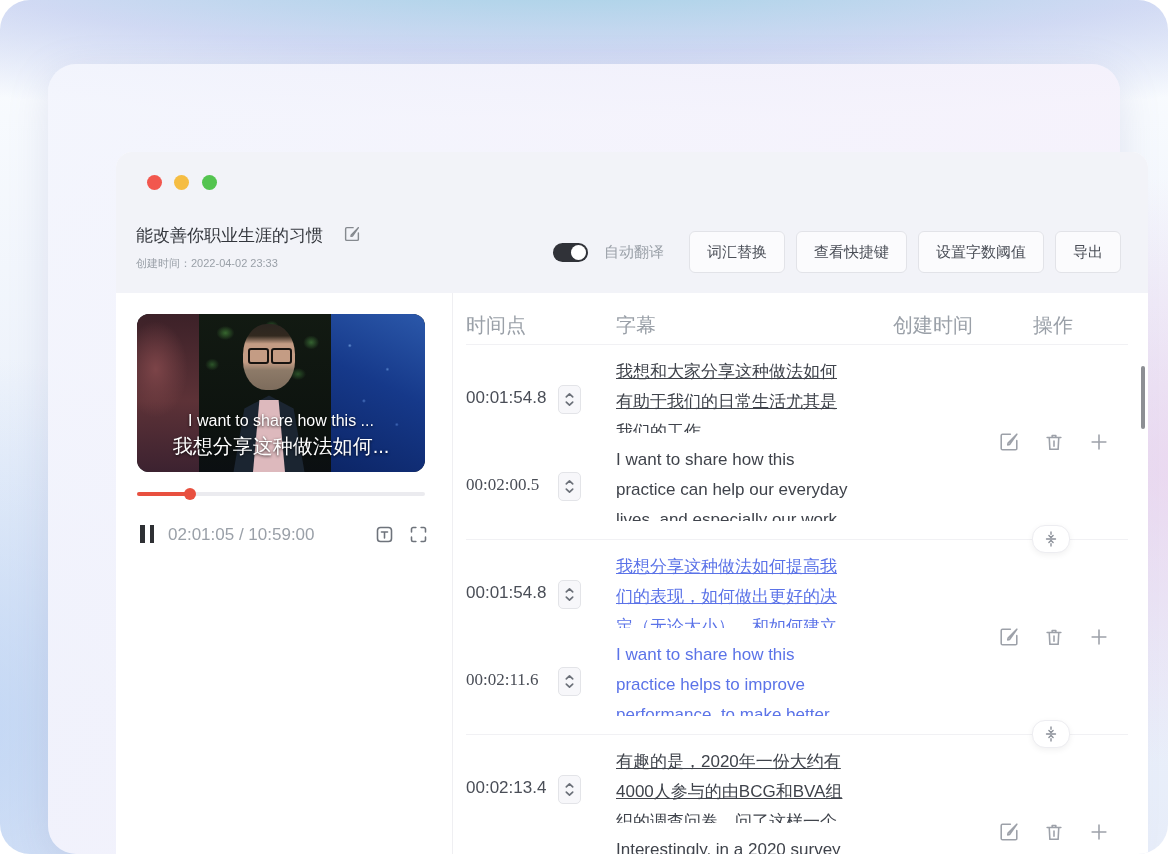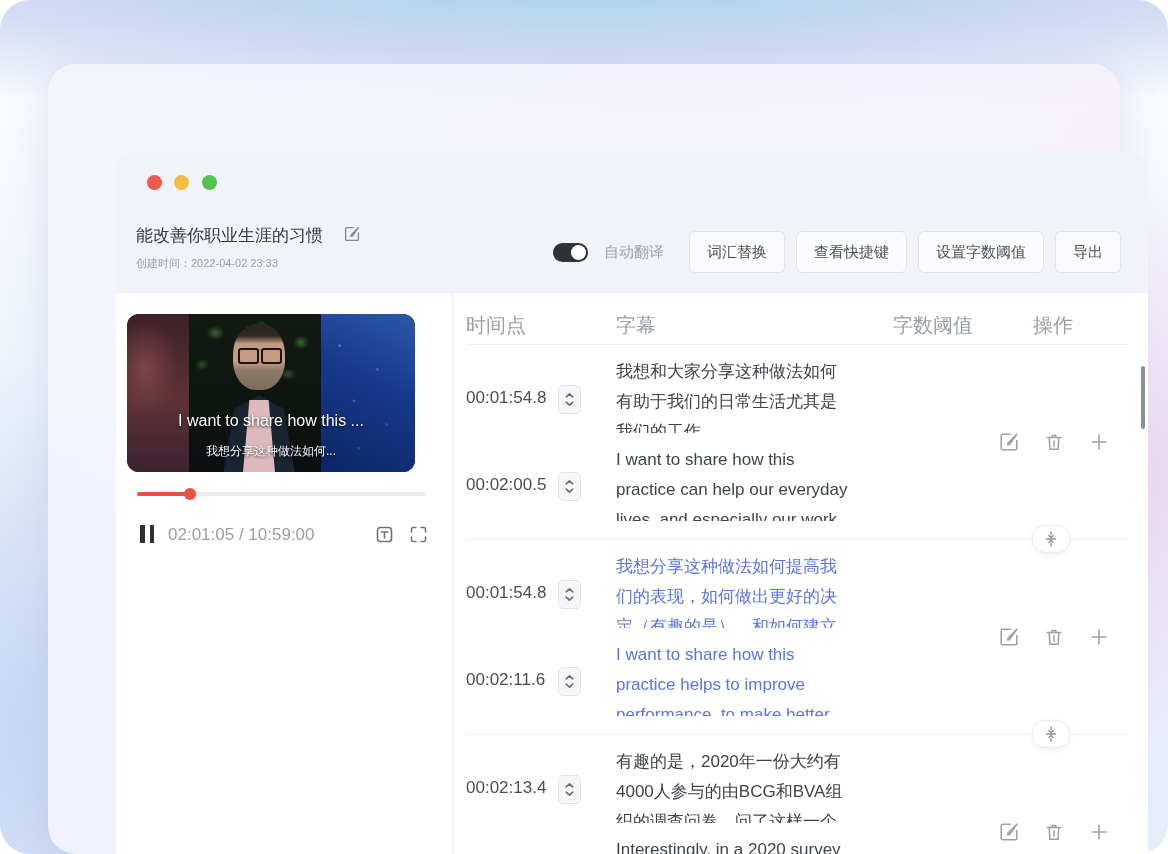--- a/index.html
+++ b/index.html
@@ -23,21 +23,21 @@
   .created{position:absolute;left:20px;top:104px;font-size:11px;color:#9aa0a8;}
   .toolbar{position:absolute;right:27px;top:80px;height:40px;display:flex;align-items:center;gap:11px;}
   .toggle-wrap{display:flex;align-items:center;gap:16px;margin-right:14px;}
   .toggle{width:35px;height:19px;border-radius:10px;background:#303238;position:relative;cursor:pointer;}
   .toggle .knob{position:absolute;right:2px;top:2px;width:15px;height:15px;border-radius:50%;background:#fff;}
   .toggle-label{font-size:15px;color:#9aa0a8;}
   .tbtn{height:40px;padding:0 17px;border:1px solid #e2e3e8;border-radius:6px;background:#fbfbfd;
     font-size:15px;color:#4a4e57;display:flex;align-items:center;cursor:pointer;}
   .panel-divider{position:absolute;left:336px;top:141px;width:1px;height:625px;background:#efeff2;}
   
-  .video{position:absolute;left:11px;top:162px;width:288px;height:158px;border-radius:12px;overflow:hidden;background:#10151d;}
+  .video{position:absolute;left:21px;top:162px;width:288px;height:158px;border-radius:12px;overflow:hidden;background:#10151d;}
   .v-left{position:absolute;left:0;top:0;width:62px;height:100%;
     background:radial-gradient(40px 60px at 30% 35%, #7c4448, transparent 80%),linear-gradient(180deg,#3c2128,#5d3237 55%,#3c2230);}
   .v-right{position:absolute;right:0;top:0;width:94px;height:100%;
     background:
       radial-gradient(2px 2px at 20% 20%, rgba(150,200,255,.6), transparent 100%),
       radial-gradient(2px 2px at 60% 35%, rgba(140,190,255,.5), transparent 100%),
       radial-gradient(2px 2px at 35% 55%, rgba(130,180,255,.5), transparent 100%),
       radial-gradient(2px 2px at 70% 70%, rgba(120,170,255,.45), transparent 100%),
       radial-gradient(2px 2px at 40% 85%, rgba(120,170,255,.4), transparent 100%),
       linear-gradient(205deg,#2b58aa 0%,#16398a 45%,#0c2566 100%);}
@@ -56,46 +56,46 @@
   .shirt{position:absolute;left:44px;top:78px;width:32px;height:72px;background:#ddb9bd;
     clip-path:polygon(20% 0,80% 0,100% 100%,0 100%);}
   .head{position:absolute;left:34px;top:2px;width:52px;height:66px;border-radius:46% 46% 44% 44%;
     background:linear-gradient(180deg,#2b2520 0%,#32291f 18%,#c49c84 30%,#c49c84 58%,#8d7a68 70%,#7d6c5c 100%);}
   .glasses{position:absolute;left:38px;top:26px;width:46px;height:13px;}
   .glasses:before,.glasses:after{content:"";position:absolute;top:0;width:17px;height:12px;border:2.5px solid #171310;border-radius:3px;}
   .glasses:before{left:1px;} .glasses:after{right:1px;}
   .v-sub{position:absolute;left:0;width:100%;text-align:center;color:#fff;
     text-shadow:0 1px 3px rgba(0,0,0,.8);}
   .v-sub.en{bottom:42px;font-size:16px;}
-  .v-sub.cn{bottom:12px;font-size:12px;}
+  .v-sub.cn{bottom:12px;font-size:20px;}
   
   .progress{position:absolute;left:21px;top:340px;width:288px;height:4px;border-radius:2px;background:#ebebef;cursor:pointer;}
   .progress .fill{position:absolute;left:0;top:0;height:4px;border-radius:2px;background:#e8503f;}
   .progress .knob{position:absolute;top:-4px;width:12px;height:12px;border-radius:50%;background:#e8503f;}
   .controls{position:absolute;left:21px;top:370px;width:288px;height:26px;}
   .pause{position:absolute;left:3px;top:3px;width:14px;height:18px;cursor:pointer;}
   .pause:before,.pause:after{content:"";position:absolute;top:0;width:4.5px;height:18px;background:#2e3034;}
   .pause:before{left:0;} .pause:after{right:0;}
   .cur-time{position:absolute;left:31px;top:3px;font-size:17px;color:#9aa0a8;}
   .ctl-ic{position:absolute;top:2px;color:#6e737b;cursor:pointer;}
   .ctl-ic.t{left:237px;} .ctl-ic.fs{left:271px;}
   
   .thead{position:absolute;top:160px;font-size:20px;color:#9aa0a8;}
   .th-time{left:350px;} .th-sub{left:500px;} .th-limit{left:777px;} .th-op{left:917px;}
   .thead-line{position:absolute;left:350px;top:192px;width:662px;height:1px;background:#f1f1f4;}
   .group{position:absolute;left:0;width:1032px;height:195px;}
   .g0{top:193px;} .g1{top:388px;} .g2{top:583px;}
   .ts{position:absolute;left:350px;font-size:17px;color:#4a4e57;}
-  .ts.a{top:43px;} .ts.b{top:130px;}
+  .ts.a{top:43px;} .ts.b{top:130px;font-family:Liberation Serif, serif;}
   .stepper{position:absolute;left:442px;width:21px;height:27px;border:1px solid #e3e4e8;border-radius:5px;
     background:#f7f7fa;color:#6b7078;display:flex;align-items:center;justify-content:center;cursor:pointer;}
   .stepper.a{top:40px;} .stepper.b{top:127px;}
   .sub-text{position:absolute;left:500px;width:272px;max-height:76px;overflow:hidden;
     font-size:17px;line-height:30px;color:#3f434b;white-space:pre-line;cursor:text;}
-  .sub-text.a{top:12px;} .sub-text.b{top:100px;}
+  .sub-text.a{top:12px;text-decoration:underline;} .sub-text.b{top:100px;}
   .group.hl .sub-text{color:#5b73e8;}
   .row-ops{position:absolute;top:86px;color:#9da1a9;}
   .op{position:absolute;width:22px;height:22px;cursor:pointer;}
   .op.edit{left:882px;} .op.del{left:927px;} .op.add{left:972px;}
   .sep{position:absolute;left:350px;bottom:0;width:662px;height:1px;background:#f1f1f4;}
   .merge{position:absolute;left:916px;bottom:-13px;width:36px;height:26px;border-radius:13px;background:#fff;
     border:1px solid #ededf1;box-shadow:0 2px 6px rgba(0,0,0,.06);display:flex;align-items:center;justify-content:center;
     color:#8a8f98;cursor:pointer;z-index:2;}
   .scrollbar{position:absolute;left:1025px;top:214px;width:4px;height:63px;border-radius:2px;background:#8d8f94;cursor:pointer;}
   svg{display:block;}
@@ -165,21 +165,21 @@
         </div>
         <div class="ctl-ic fs">
           <svg width="21" height="21" viewBox="0 0 24 24" fill="none" stroke="currentColor" stroke-width="1.8" stroke-linecap="round" stroke-linejoin="round">
             <path d="M4 9V5.8A1.8 1.8 0 0 1 5.8 4H9M15 4h3.2A1.8 1.8 0 0 1 20 5.8V9M20 15v3.2a1.8 1.8 0 0 1-1.8 1.8H15M9 20H5.8A1.8 1.8 0 0 1 4 18.2V15"></path>
           </svg>
         </div>
       </div>
 
       <div class="thead th-time">时间点</div>
       <div class="thead th-sub">字幕</div>
-      <div class="thead th-limit">字数阈值</div>
+      <div class="thead th-limit">创建时间</div>
       <div class="thead th-op">操作</div>
       <div class="thead-line"></div>
 
       <div class="group g0">
         <div class="ts a">00:01:54.8</div>
         <div class="stepper a">
           <svg width="11" height="17" viewBox="0 0 12 18" fill="none" stroke="currentColor" stroke-width="1.8" stroke-linecap="round" stroke-linejoin="round">
               <path d="M2.5 6.2L6 2.8l3.5 3.4"></path>
               <path d="M2.5 11.8L6 15.2l3.5-3.4"></path>
             </svg>
@@ -230,21 +230,21 @@
       <div class="group g1 hl">
         <div class="ts a">00:01:54.8</div>
         <div class="stepper a">
           <svg width="11" height="17" viewBox="0 0 12 18" fill="none" stroke="currentColor" stroke-width="1.8" stroke-linecap="round" stroke-linejoin="round">
               <path d="M2.5 6.2L6 2.8l3.5 3.4"></path>
               <path d="M2.5 11.8L6 15.2l3.5-3.4"></path>
             </svg>
         </div>
         <div class="sub-text a">我想分享这种做法如何提高我
 们的表现，如何做出更好的决
-定（有趣的是），和如何建立</div>
+定（无论大小），和如何建立</div>
         <div class="ts b">00:02:11.6</div>
         <div class="stepper b">
           <svg width="11" height="17" viewBox="0 0 12 18" fill="none" stroke="currentColor" stroke-width="1.8" stroke-linecap="round" stroke-linejoin="round">
               <path d="M2.5 6.2L6 2.8l3.5 3.4"></path>
               <path d="M2.5 11.8L6 15.2l3.5-3.4"></path>
             </svg>
         </div>
         <div class="sub-text b">I want to share how this
 practice helps to improve
 performance, to make better</div>

